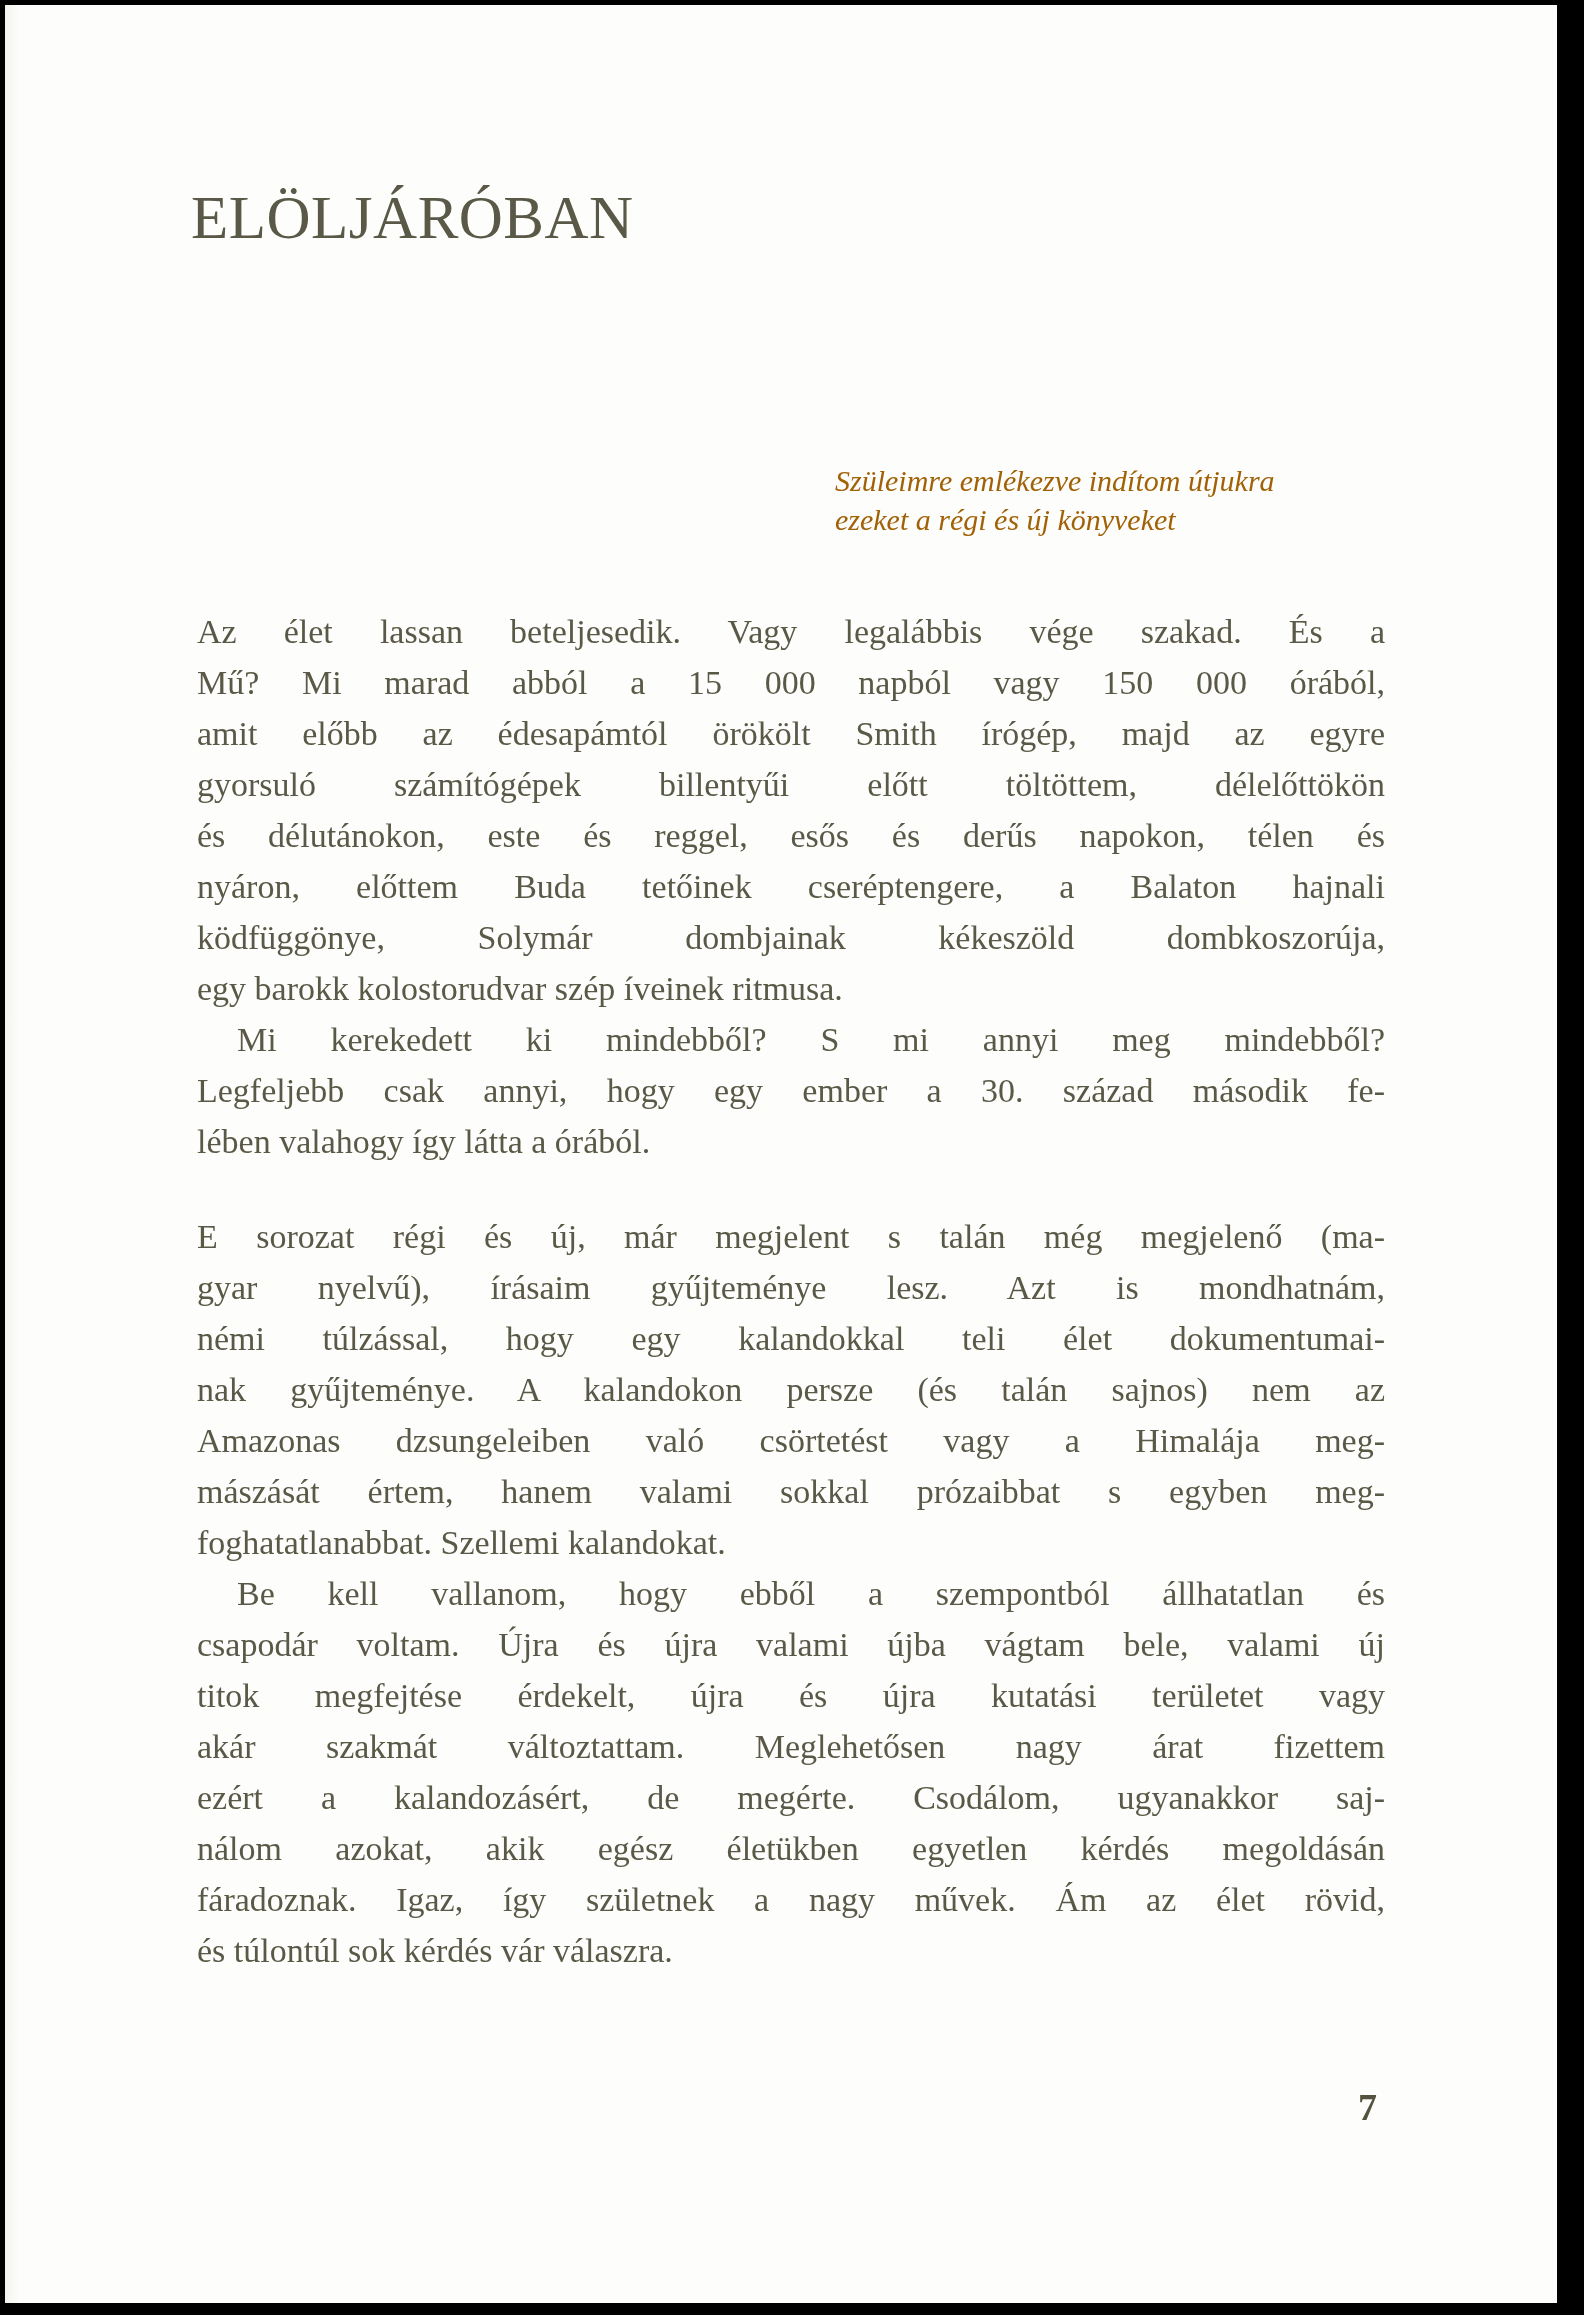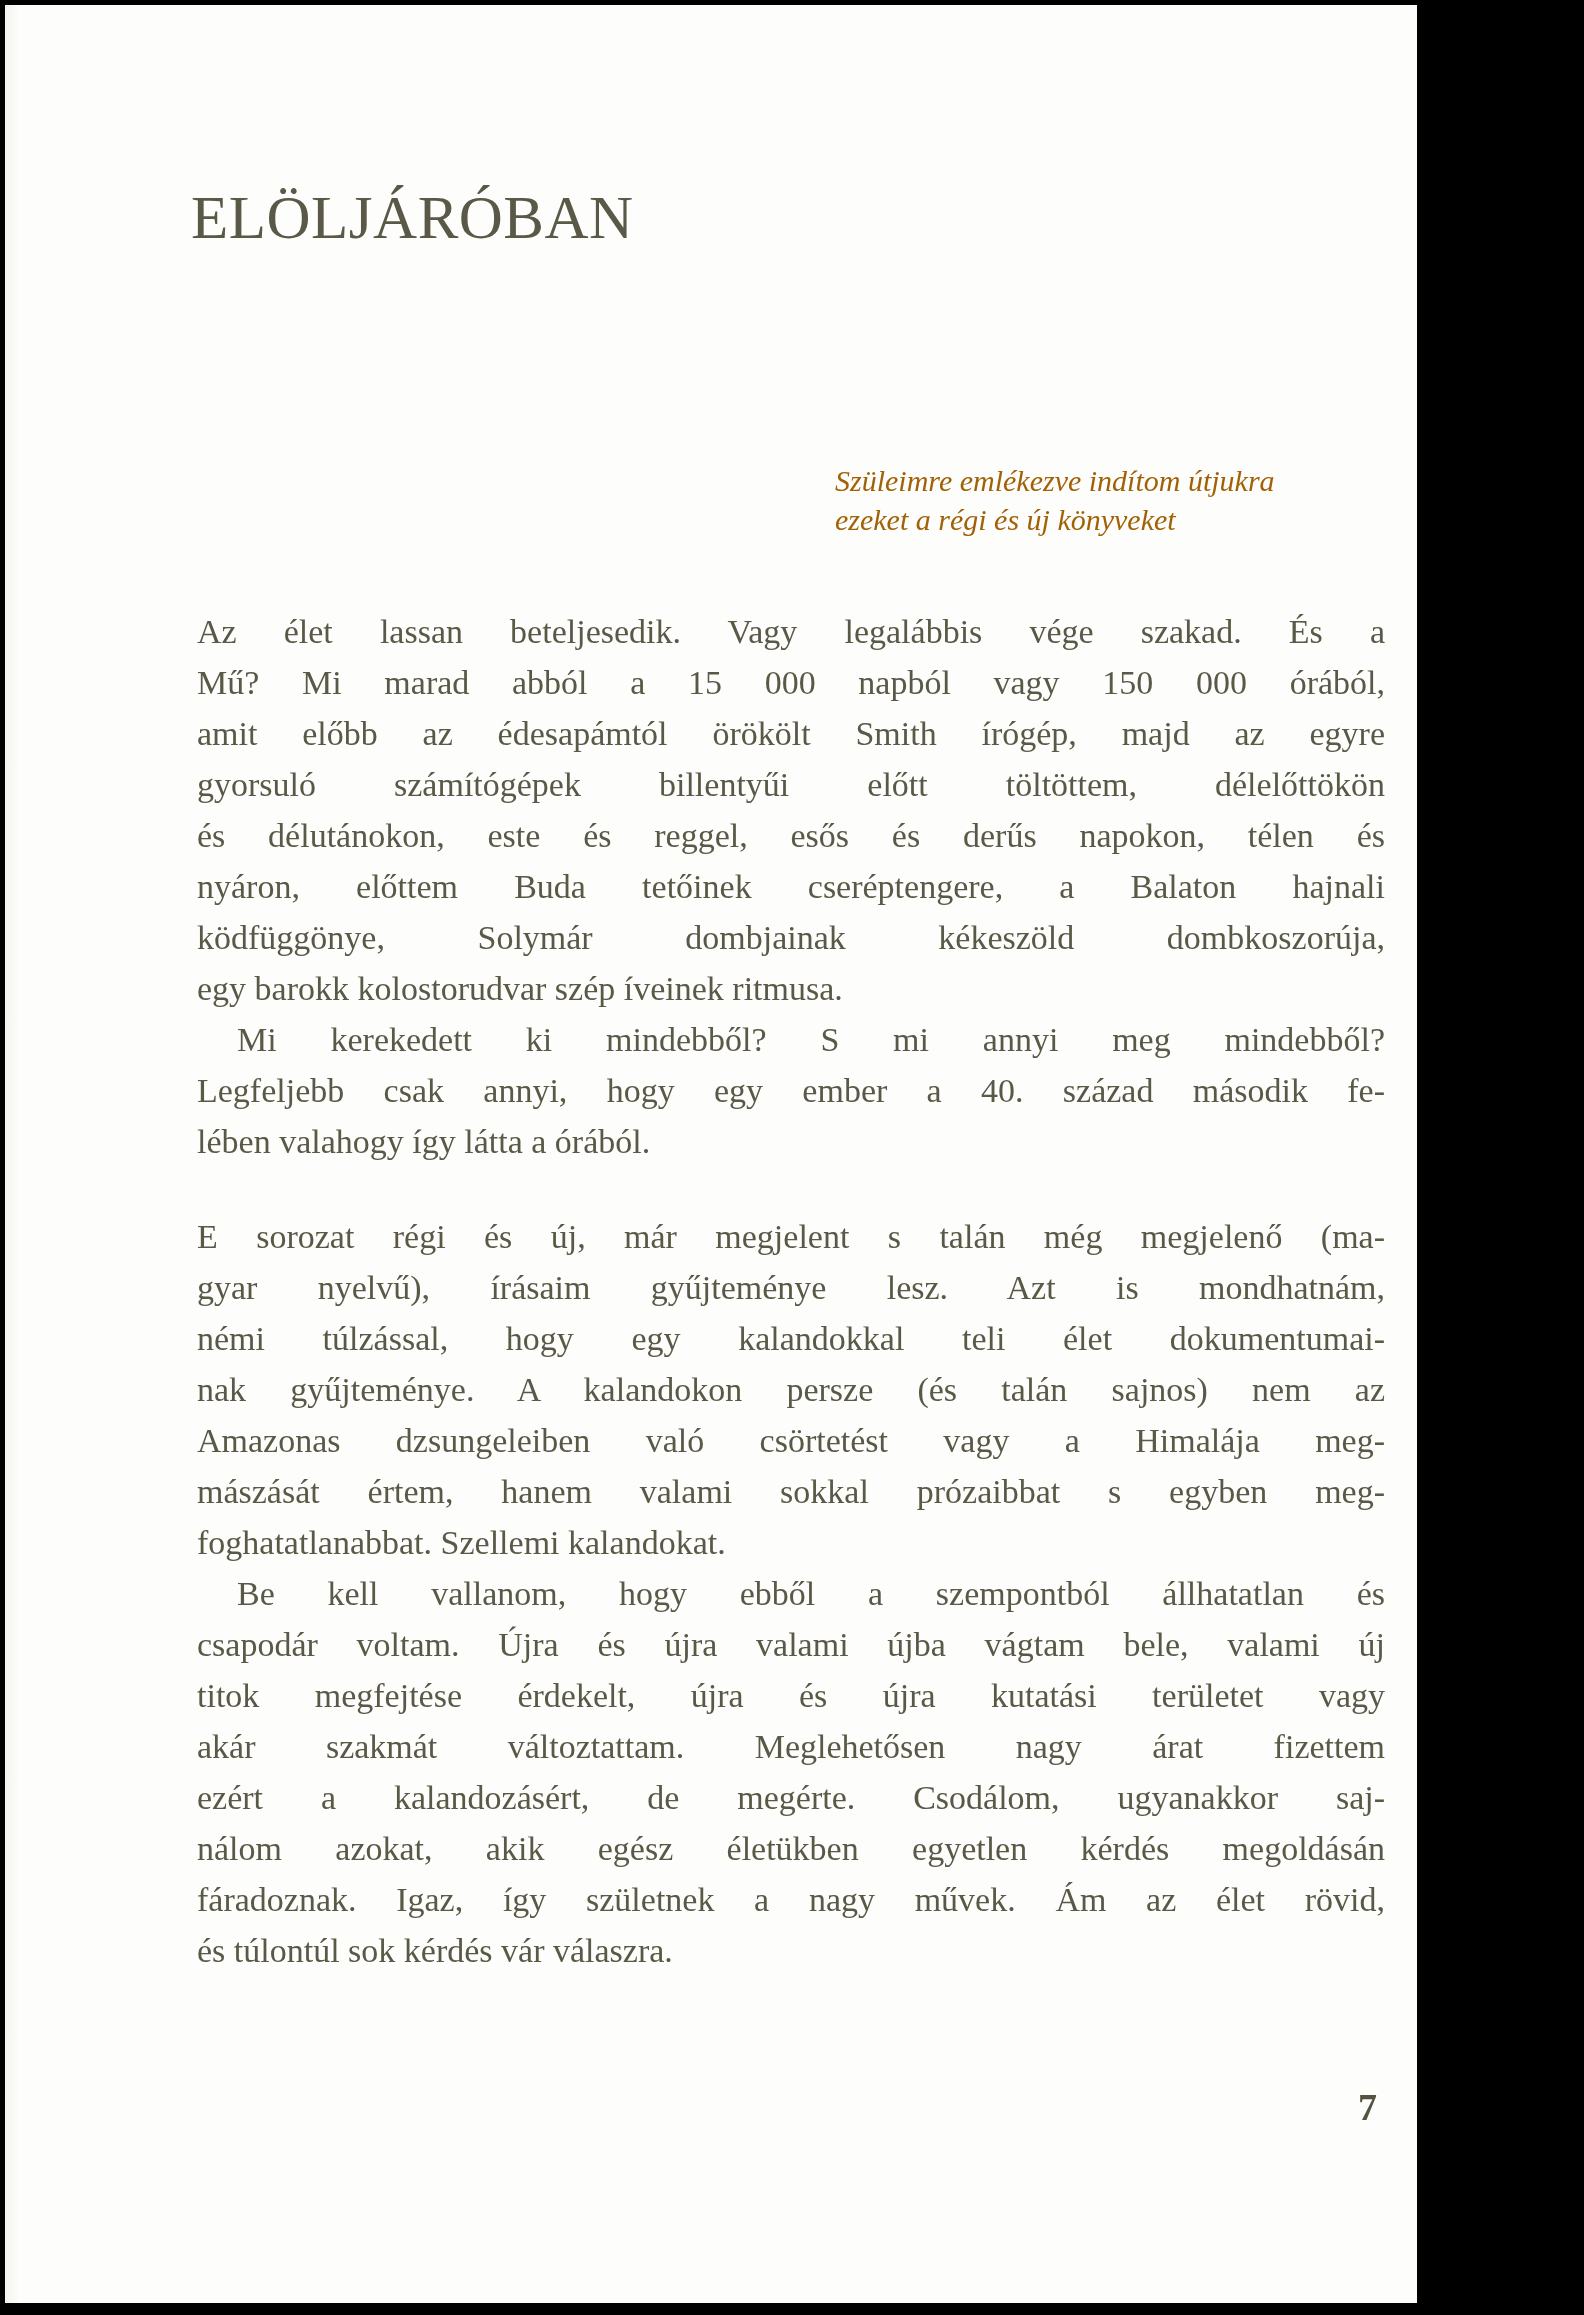--- a/index.html
+++ b/index.html
@@ -10,21 +10,21 @@
     body {
       width: 1584px;
       height: 2315px;
       position: relative;
       overflow: hidden;
     }
     .page {
       position: absolute;
       left: 5px;
       top: 5px;
-      width: 1412px;
+      width: 1552px;
       height: 2298px;
       background: #fdfdfb;
     }
     .page-edge {
       position: absolute;
       left: 0;
       top: 0;
       width: 14px;
       height: 100%;
       background: linear-gradient(to right, #f3f3ef, #fdfdfb);
@@ -104,21 +104,21 @@
   <div class="body-text section-1">
     <span class="line">Az élet lassan beteljesedik. Vagy legalábbis vége szakad. És a</span>
     <span class="line">Mű? Mi marad abból a 15 000 napból vagy 150 000 órából,</span>
     <span class="line">amit előbb az édesapámtól örökölt Smith írógép, majd az egyre</span>
     <span class="line">gyorsuló számítógépek billentyűi előtt töltöttem, délelőttökön</span>
     <span class="line">és délutánokon, este és reggel, esős és derűs napokon, télen és</span>
     <span class="line">nyáron, előttem Buda tetőinek cseréptengere, a Balaton hajnali</span>
     <span class="line">ködfüggönye, Solymár dombjainak kékeszöld dombkoszorúja,</span>
     <span class="line last">egy barokk kolostorudvar szép íveinek ritmusa.</span>
     <span class="line indent">Mi kerekedett ki mindebből? S mi annyi meg mindebből?</span>
-    <span class="line">Legfeljebb csak annyi, hogy egy ember a 40. század második fe-</span>
+    <span class="line">Legfeljebb csak annyi, hogy egy ember a 30. század második fe-</span>
     <span class="line last">lében valahogy így látta a órából.</span>
   </div>
 
   <div class="body-text section-2">
     <span class="line">E sorozat régi és új, már megjelent s talán még megjelenő (ma-</span>
     <span class="line">gyar nyelvű), írásaim gyűjteménye lesz. Azt is mondhatnám,</span>
     <span class="line">némi túlzással, hogy egy kalandokkal teli élet dokumentumai-</span>
     <span class="line">nak gyűjteménye. A kalandokon persze (és talán sajnos) nem az</span>
     <span class="line">Amazonas dzsungeleiben való csörtetést vagy a Himalája meg-</span>
     <span class="line">mászását értem, hanem valami sokkal prózaibbat s egyben meg-</span>

